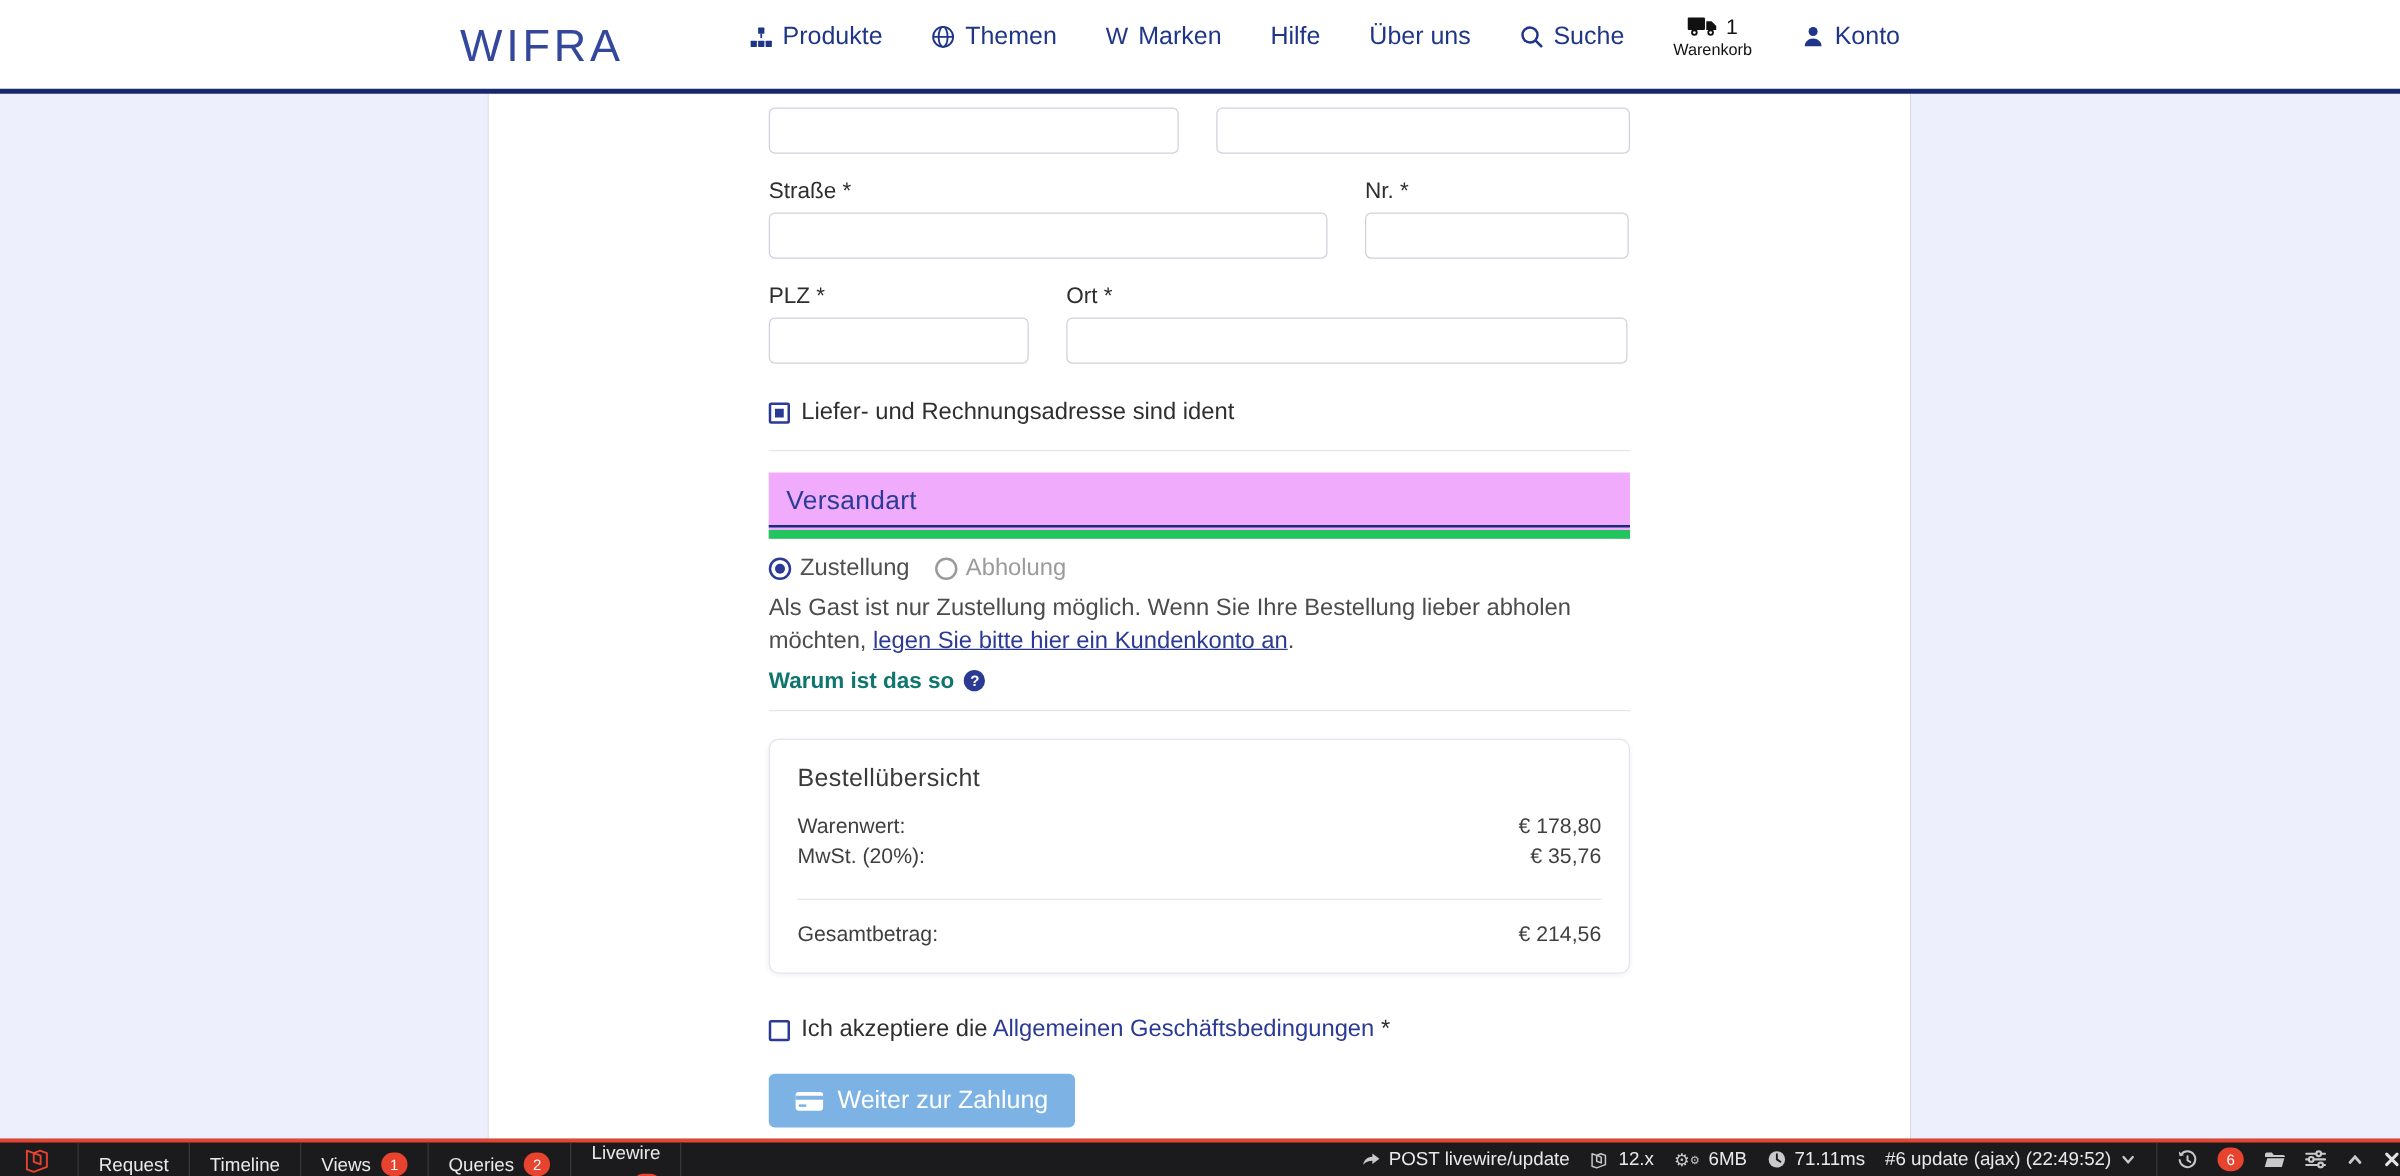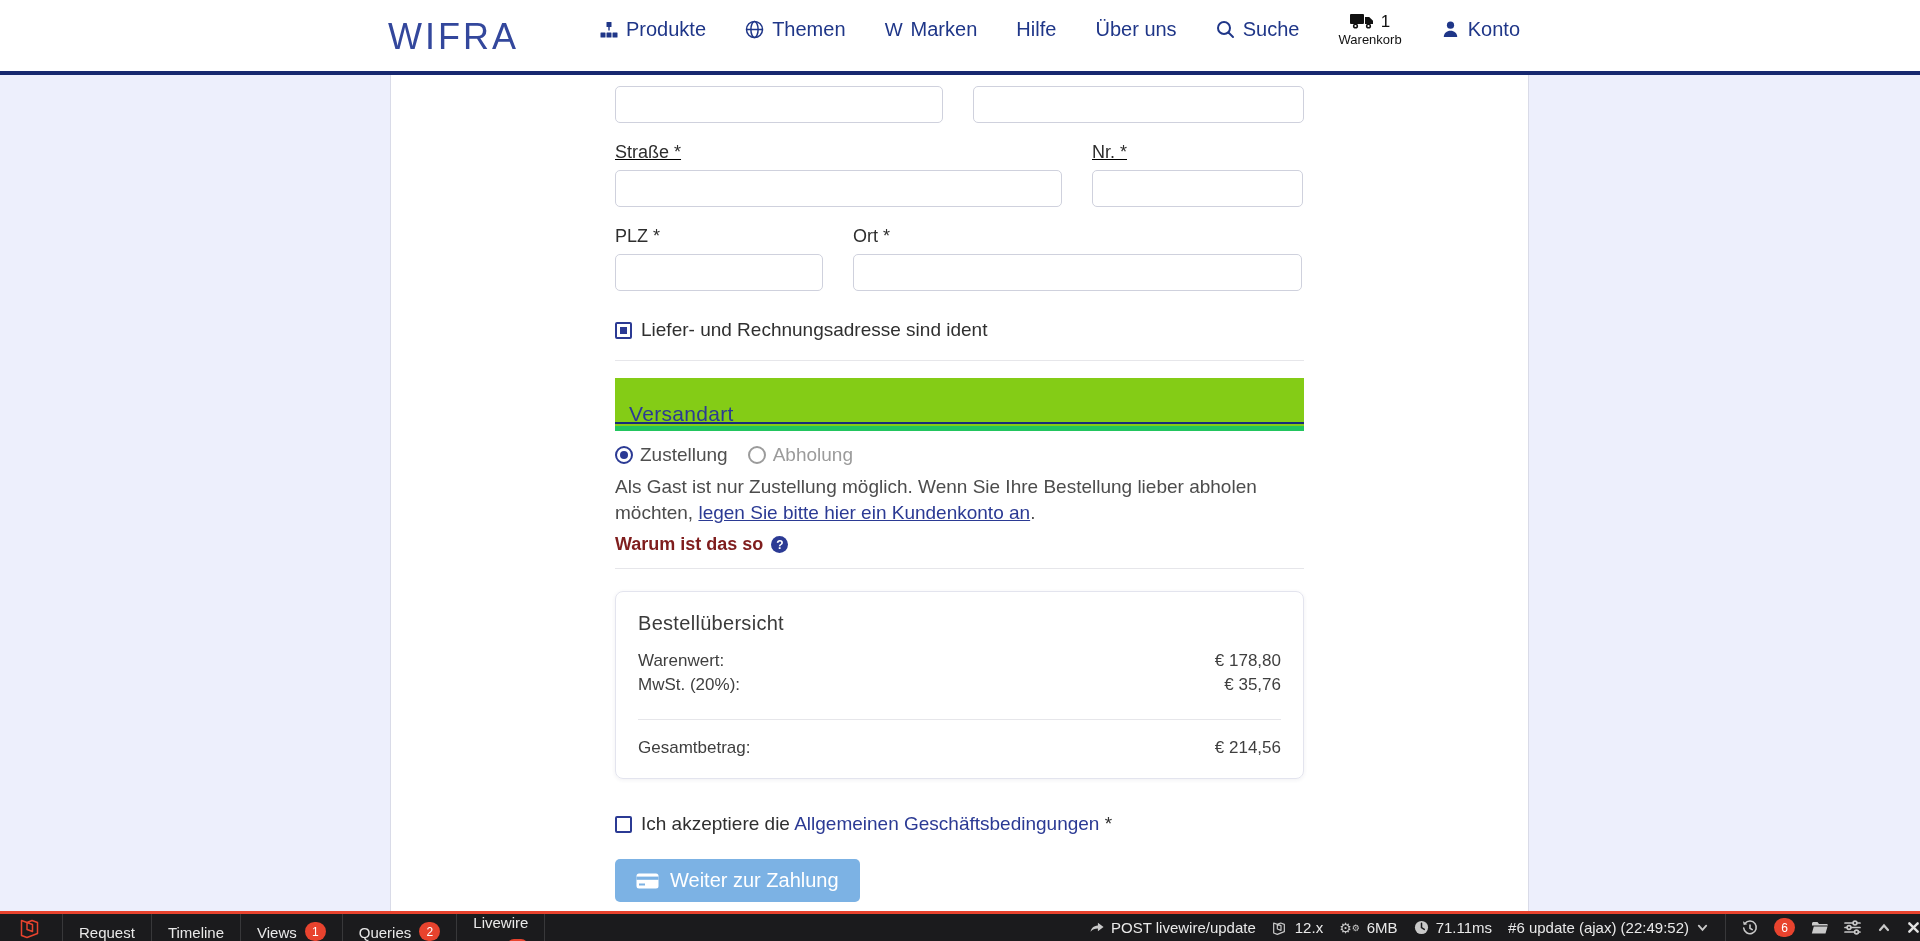--- a/index.html
+++ b/index.html
@@ -2,21 +2,21 @@
 <html><head>
 <meta charset="utf-8">
 <style>
   * { margin:0; padding:0; box-sizing:border-box; }
   html,body { width:1920px; height:941px; overflow:hidden;
     font-family:"Liberation Sans", sans-serif; background:#edeffc; }
 
   
   .header { position:absolute; top:0; left:0; right:0; height:75px; background:#fff;
     border-bottom:4px solid #17286f; display:flex; align-items:center; z-index:5; }
-  .logo { position:absolute; left:388px; top:16px; font-size:36px; font-weight:300;
+  .logo { position:absolute; left:368px; top:16px; font-size:36px; font-weight:300;
     color:#33479c; letter-spacing:3px; cursor:pointer; }
   .nav { position:absolute; left:600px; right:400px; top:0; height:59px;
     display:flex; align-items:center; justify-content:space-between; }
   .nav-item { display:flex; align-items:center; gap:8px; color:#1f3688; font-size:20px;
     cursor:pointer; text-decoration:none; white-space:nowrap; }
   .nav-item svg { display:block; }
   .w-glyph { font-size:19px; color:#1f3688; }
   .cart { display:flex; flex-direction:column; align-items:center; color:#111;
     cursor:pointer; line-height:1; }
   .cart-top { display:flex; align-items:flex-start; gap:7px; font-size:17px; }
@@ -32,53 +32,53 @@
   .col-a { width:328px; } .col-b { width:331px; }
   .col-wide { width:447px; } .col-narrow { width:211px; }
   .col-plz { width:208px; } .col-ort { width:449px; }
 
   .field-label { display:block; font-size:18px; color:#2e2e2e; line-height:22px;
     margin-bottom:7px; font-weight:300; }
   .tinput { width:100%; height:37px; border:1px solid #cfd1dd; border-radius:5px;
     background:#fff; font-size:17px; padding:0 10px; color:#333; outline:none; }
 
   .row1 { margin-bottom:18px; }
-  .block-street { margin-bottom:18px;text-decoration:underline; }
+  .block-street { margin-bottom:18px; }
   .block-plz { margin-bottom:28px; }
 
   .check-row { display:flex; align-items:center; gap:9px; margin-bottom:19px; }
   .cbox { position:relative; width:17px; height:17px; border:2px solid #2b3a94;
     border-radius:2px; flex:0 0 auto; cursor:pointer; background:#fff; }
   .cbox.checked::after { content:""; position:absolute; inset:3px; background:#2b3a94; }
   .check-row .lbl { font-size:19px; color:#2f2f2f; font-weight:300; }
 
   .hr { border:none; border-top:1px solid #e6e6ea; height:0; }
   .hr1 { margin-bottom:17px; }
   .hr2 { margin-bottom:22px; }
 
-  .band { position:relative; height:53px; background:#84cc16; padding:0 14px;
-    display:flex; align-items:flex-end; border-bottom:5px solid #22c55e; margin-bottom:13px; }
+  .band { position:relative; height:53px; background:#f0abfc; padding:0 14px;
+    display:flex; align-items:center; border-bottom:7px solid #22c55e; margin-bottom:13px; }
   .band::after { content:""; position:absolute; left:0; right:0; bottom:2px;
     height:2px; background:#182c7a; }
   .band h2 { font-size:21px; font-weight:400; color:#2b3a94; letter-spacing:.3px; }
 
   .radio-row { display:flex; align-items:center; gap:20px; margin-bottom:8px; }
   .radio-opt { display:flex; align-items:center; gap:7px; cursor:pointer; }
   .rdo { position:relative; width:18px; height:18px; border-radius:50%; flex:0 0 auto; }
   .rdo.on { border:2px solid #2b3a94; }
   .rdo.on::after { content:""; position:absolute; inset:3px; border-radius:50%; background:#2b3a94; }
   .rdo.off { border:2px solid #9b9b9b; }
   .radio-opt .lbl-on { font-size:19px; color:#4f4f4f; font-weight:300; }
   .radio-opt .lbl-off { font-size:19px; color:#9b9b9b; font-weight:300; }
 
   .guest { font-size:19px; color:#4c4c4c; line-height:26px; font-weight:300; margin-bottom:8px; }
   .guest a { color:#2b3a94; text-decoration:underline; cursor:pointer; }
 
   .why-row { display:flex; align-items:center; gap:8px; margin-bottom:13px; }
-  .why-row .why { font-size:18px; font-weight:bold; color:#7f1d1d; cursor:pointer; }
+  .why-row .why { font-size:18px; font-weight:bold; color:#0f766e; cursor:pointer; }
   .qicon { width:17px; height:17px; border-radius:50%; background:#2b3a94; color:#fff;
     font-size:12px; font-weight:bold; display:flex; align-items:center; justify-content:center;
     cursor:pointer; }
 
   .card { border:1px solid #e3e4ee; border-radius:8px; padding:20px 22px 18px;
     box-shadow:0 1px 4px rgba(40,40,80,.07); margin-bottom:34px; }
   .card h3 { font-size:20px; font-weight:400; color:#3a3a3a; letter-spacing:.3px;
     margin-bottom:14px; }
   .srow { display:flex; justify-content:space-between; font-size:17px; color:#3f3f3f;
     line-height:24px; font-weight:300; }

